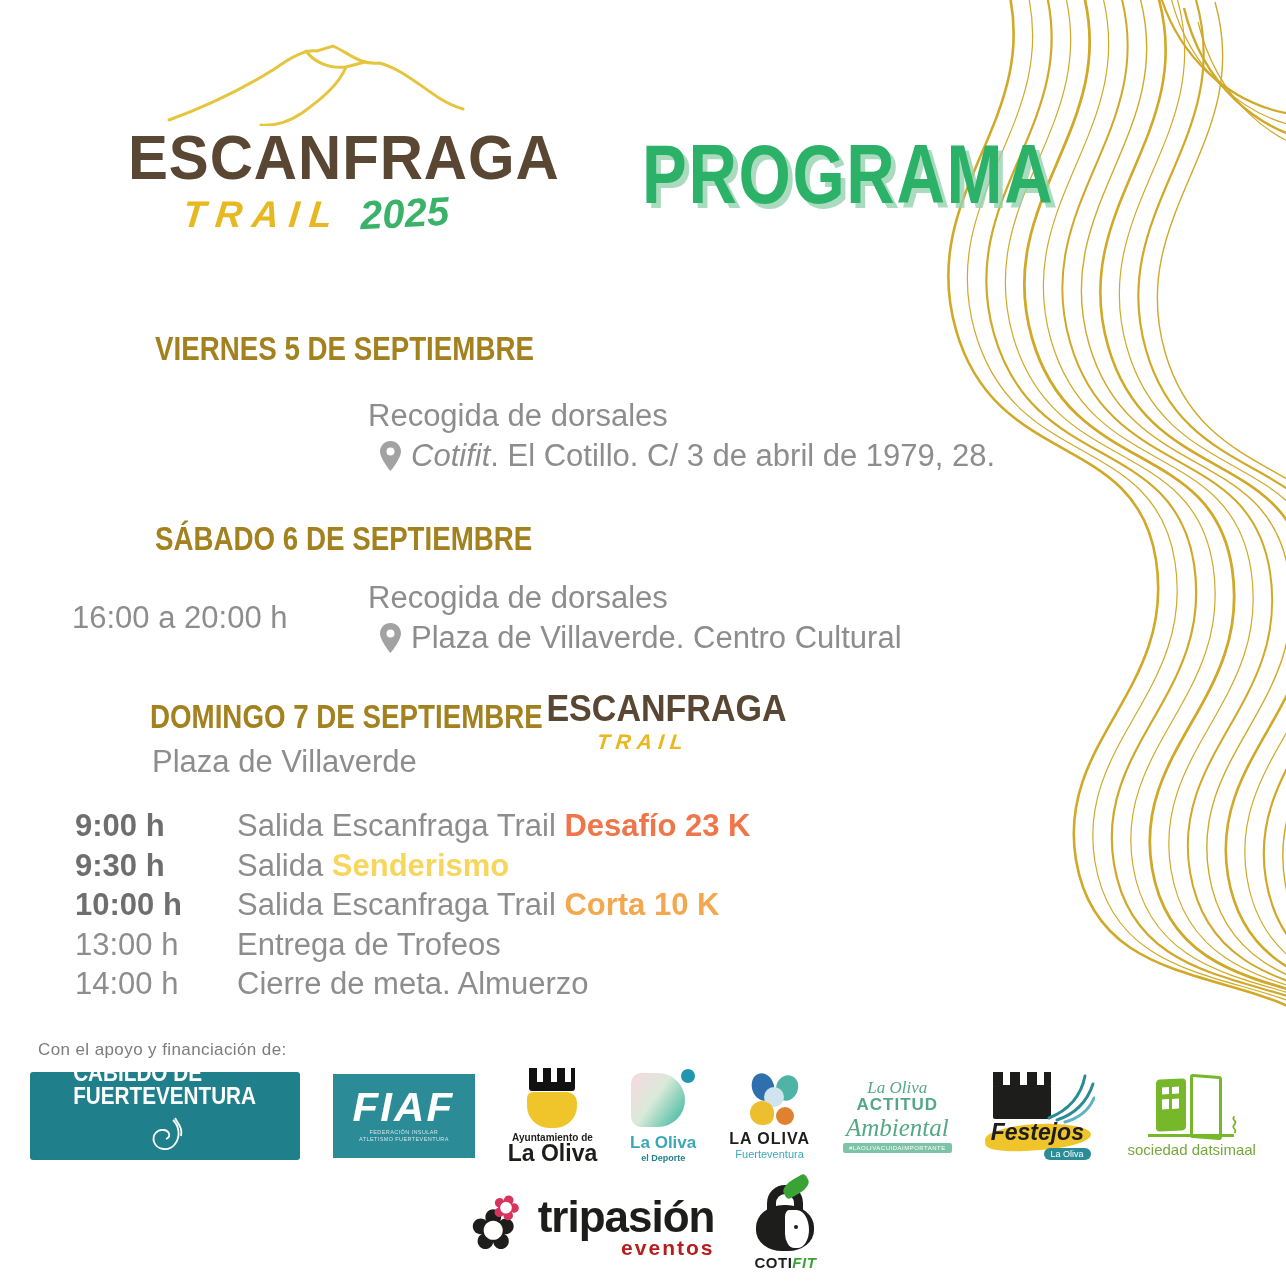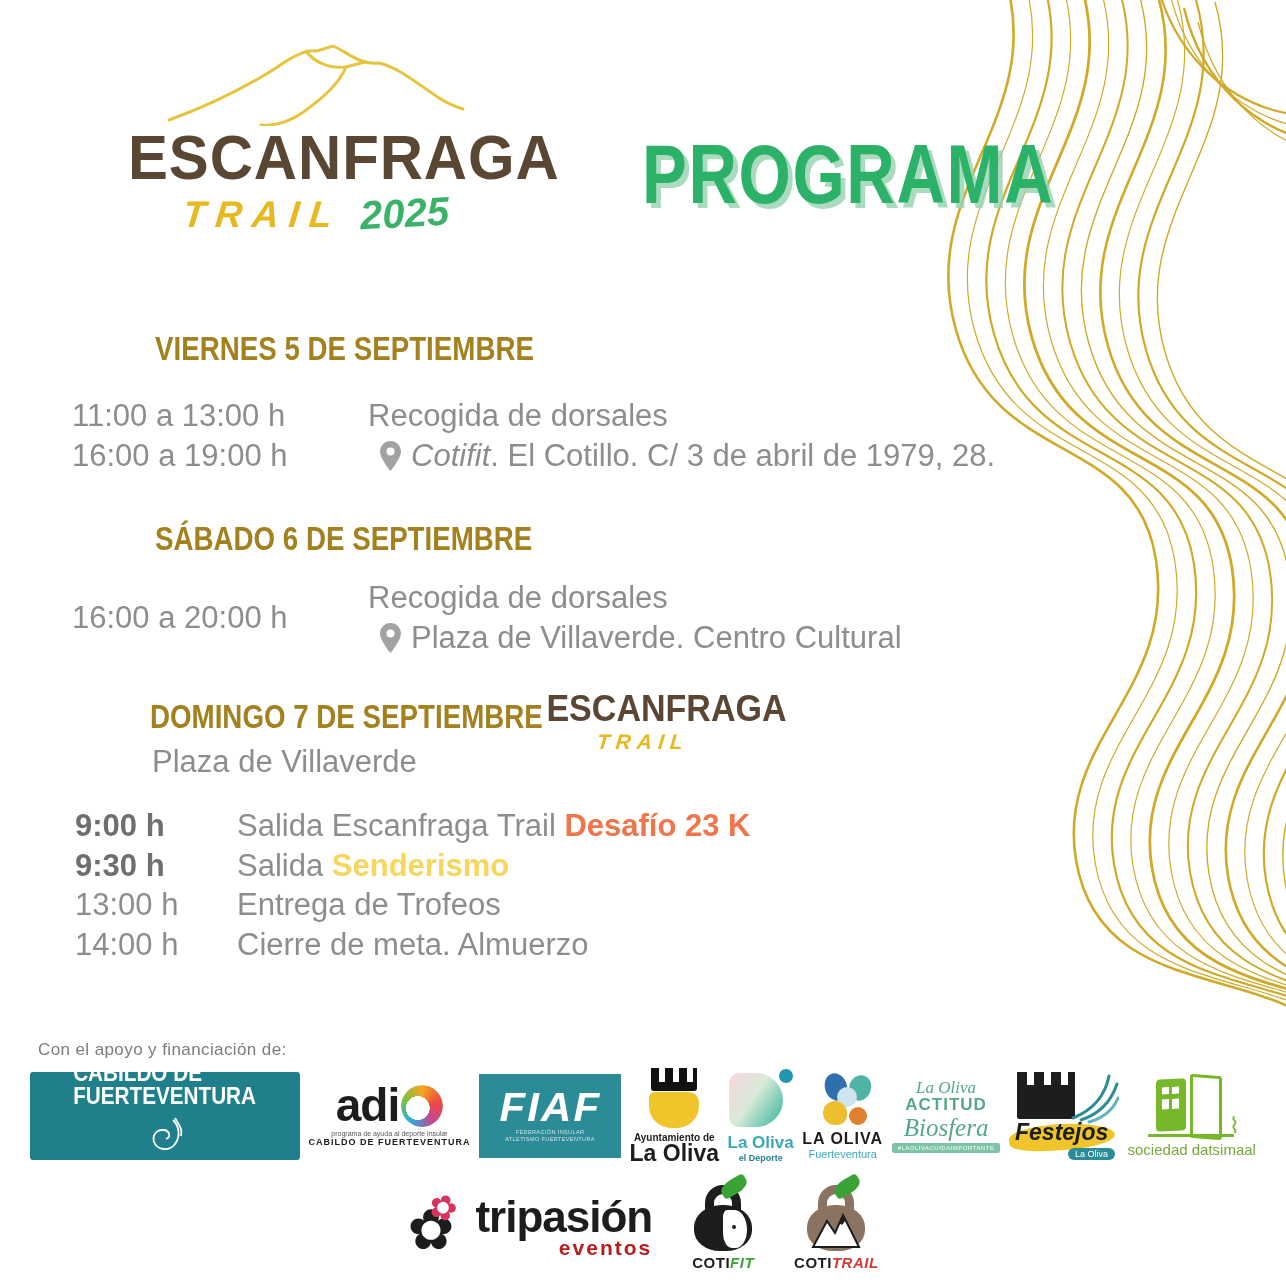--- a/index.html
+++ b/index.html
@@ -191,24 +191,20 @@
     <div class="logo-name">ESCANFRAGA</div>
     <div class="logo-trail-row">
       <span class="logo-trail">TRAIL</span>
       <span class="logo-year">2025</span>
     </div>
   </div>
 
   <div class="programa">PROGRAMA</div>
 
   <div class="sec-heading" style="left:155px;top:330px;">VIERNES 5 DE SEPTIEMBRE</div>
-  <div class="times body-text" style="top:396px;">
-    <div>11:00 a 13:00 h</div>
-    <div>16:00 a 19:00 h</div>
-  </div>
   <div class="activity-col body-text" style="top:396px;">
     <div>Recogida de dorsales</div>
     <div class="pin-line">
       <svg class="pin-icon" width="21" height="30" viewBox="0 0 21 30">
         <path d="M10.5,0 C4.7,0 0,4.7 0,10.5 C0,17.5 10.5,30 10.5,30 S21,17.5 21,10.5 C21,4.7 16.3,0 10.5,0 Z M10.5,14.5 a4,4 0 1 1 0,-8 a4,4 0 0 1 0,8 Z" fill="#a2a2a2"></path>
       </svg>
       <span><span class="venue-em">Cotifit</span><span>. El Cotillo. C/ 3 de abril de 1979, 28.</span></span>
     </div>
   </div>
 
@@ -234,20 +230,24 @@
   </div>
 
   <div class="events">
     <div class="event-row bold">
       <span class="event-time">9:00 h</span>
       <span><span>Salida Escanfraga Trail </span><span class="hl hl-desafio">Desafío 23 K</span></span>
     </div>
     <div class="event-row bold">
       <span class="event-time">9:30 h</span>
       <span><span>Salida </span><span class="hl hl-senderismo">Senderismo</span></span>
+    </div>
+    <div class="event-row bold">
+      <span class="event-time">10:00 h</span>
+      <span><span>Salida Escanfraga Trail </span><span class="hl hl-corta">Corta 10 K</span></span>
     </div>
     <div class="event-row">
       <span class="event-time">13:00 h</span>
       <span>Entrega de Trofeos</span>
     </div>
     <div class="event-row">
       <span class="event-time">14:00 h</span>
       <span>Cierre de meta. Almuerzo</span>
     </div>
   </div>
@@ -270,28 +270,20 @@
           <path d="M 28,4 C 34,10 36,20 30,28 C 24,36 12,34 9,26 C 7,19 12,13 19,14 C 25,15 26,21 21,23"></path>
           <path d="M 30,2 C 33,8 38,12 36,20"></path>
         </svg>
         <div class="cabildo-sub">
           <span>Fuerteventura</span>
           <small>Reserva de la Biosfera</small>
         </div>
       </div>
     </div>
 
-    <div class="sponsor">
-      <div class="adi-line">
-        <span class="adi-text">adi</span>
-        <span class="adi-d"></span>
-      </div>
-      <div class="adi-sub1">programa de ayuda al deporte insular</div>
-      <div class="adi-sub2">CABILDO DE FUERTEVENTURA</div>
-    </div>
 
     <div class="sponsor fiaf">
       <div class="fiaf-text">FIAF</div>
       <div class="fiaf-sub">
         <div>FEDERACIÓN INSULAR</div>
         <div>ATLETISMO FUERTEVENTURA</div>
       </div>
     </div>
 
     <div class="sponsor">
@@ -319,21 +311,21 @@
           <i class="ofv-p4"></i>
           <i class="ofv-p5"></i>
       </div>
       <div class="ofv-l1">LA OLIVA</div>
       <div class="ofv-l2">Fuerteventura</div>
     </div>
 
     <div class="sponsor act">
       <div class="act-l1">La Oliva</div>
       <div class="act-l2">ACTITUD</div>
-      <div class="act-l3">Biosfera</div>
+      <div class="act-l3">Ambiental</div>
       <div class="act-bar">#LAOLIVACUIDAIMPORTANTE</div>
     </div>
 
     <div class="sponsor">
       <div class="fest-wrap">
         <div class="fest-crown"></div>
         <div class="fest-body"></div>
         <svg class="fest-swish" width="48" height="50" viewBox="0 0 48 50" fill="none" stroke="#2b8b96" stroke-width="3" stroke-linecap="round">
           <path d="M 2,44 C 22,36 34,22 38,2"></path>
           <path d="M 10,46 C 28,40 40,28 46,10"></path>
@@ -380,27 +372,15 @@
       <div class="kb">
         <div class="kb-handle"></div>
         <div class="kb-body"></div>
         <div class="kb-white"></div>
         <div class="kb-dot"></div>
         <div class="kb-leaf"></div>
       </div>
       <div class="coti-label"><span>COTI</span><span class="fit">FIT</span></div>
     </div>
 
-    <div class="sponsor">
-      <div class="kb brown">
-        <div class="kb-handle"></div>
-        <div class="kb-body"></div>
-        <svg class="kb-mnt" width="54" height="40" viewBox="0 0 54 40">
-          <path d="M 4,38 L 18,12 L 26,24 L 34,6 L 50,38 Z" fill="#ffffff" stroke="#1d1d1b" stroke-width="2"></path>
-          <path d="M 30,14 L 34,6 L 39,15 L 36,12 L 33,16 Z" fill="#1d1d1b"></path>
-        </svg>
-        <div class="kb-leaf"></div>
-      </div>
-      <div class="coti-label"><span>COTI</span><span class="trail">TRAIL</span></div>
-    </div>
   </div>
 
 </div>
 
 </body></html>

